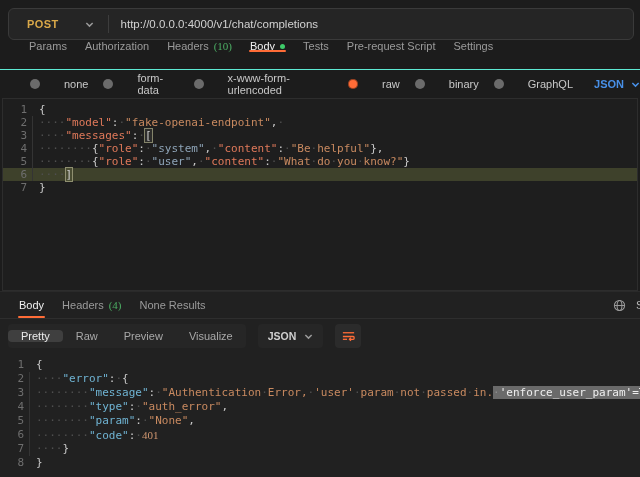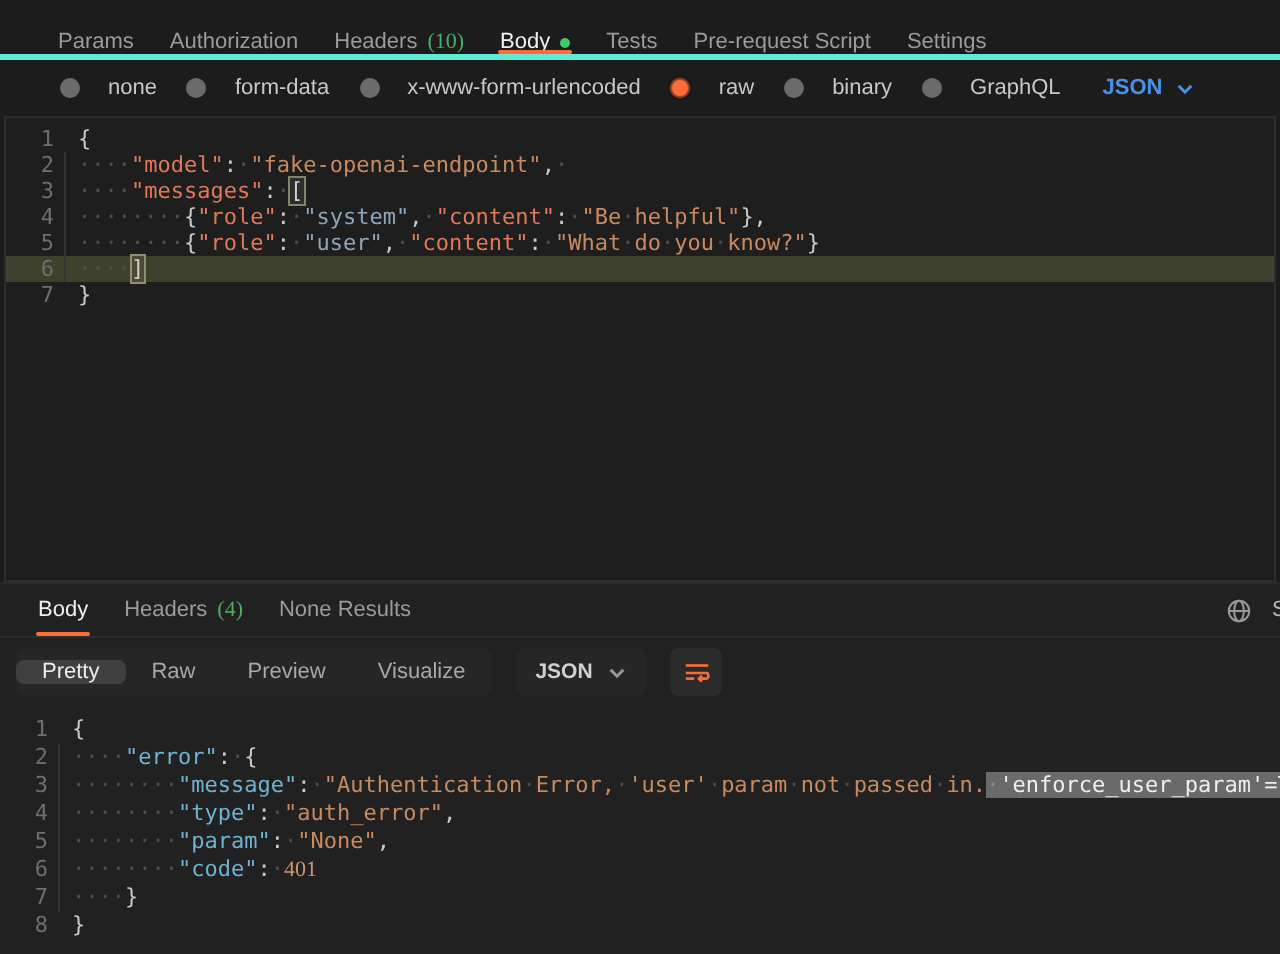--- a/index.html
+++ b/index.html
@@ -27,41 +27,41 @@
   .chev { width:9px; height:9px; stroke:#9a9a9a; stroke-width:1.6; fill:none; }
   .url-sep { width:1px; height:18px; background:#3d3d3d; }
   .url-input {
     flex:1; background:transparent; border:none; outline:none;
     color:#d2d2d2; font-size:11.5px; padding:0 10px 0 12px;
     font-family:"Liberation Sans", sans-serif;
   }
 
   
   .req-tabs {
-    height:30px; display:flex; align-items:flex-end;
-    padding-left:20px; flex-shrink:0; border-bottom:3px solid #5eead4;
+    height:30px; display:flex; align-items:flex-start;
+    padding-left:20px; flex-shrink:0; border-bottom:1px solid #5eead4;
   }
   .tab {
     position:relative; display:flex; align-items:center; gap:5px;
     padding:0 9px; color:#9b9b9b; cursor:pointer; white-space:nowrap;
   }
   .tab.active { color:#f0f0f0; }
   .tab.active::after {
     content:''; position:absolute; left:8px; right:8px; bottom:0;
     height:2px; background:#ff6c37; border-radius:2px;
   }
   .tab .count { color:#4cae64;font-family:Liberation Serif, serif; }
   .tab .dot { width:5px; height:5px; border-radius:50%; background:#3ecb6a; }
 
   
   .type-row {
     height:28px; display:flex; align-items:center; gap:15px;
     padding-left:30px; flex-shrink:0;
   }
-  .radio-opt { display:flex; align-items:center; gap:14px; cursor:pointer; color:#c8c8c8; }
+  .radio-opt { display:flex; align-items:center; gap:24px; cursor:pointer; color:#c8c8c8; }
   .radio {
     width:10px; height:10px; border-radius:50%; background:#6b6b6b; flex-shrink:0;
   }
   .radio.sel { background:#ff6c37; box-shadow:0 0 0 1px rgba(0,0,0,.4) inset; }
   .lang-dd {
     display:flex; align-items:center; gap:7px; margin-left:6px;
     color:#4890e8; cursor:pointer; font-weight:bold;
   }
   .lang-dd .chev { stroke:#4890e8; }
 
@@ -138,20 +138,30 @@
     display:flex; align-items:center; justify-content:center; cursor:pointer;
   }
   .wrap-icon { width:15px; height:15px; stroke:#ff6c37; fill:none; stroke-width:1.4; }
   .resp-editor { padding-top:5px; height:124px; background:#212121; }
 </style>
 </head>
 <body>
 
 <div class="app">
 
+  <div class="url-bar">
+    <div class="method">
+      <span class="method-label">POST</span>
+      <svg class="chev" viewBox="0 0 10 10">
+          <path d="M1.5 3.2 L5 6.8 L8.5 3.2"></path>
+        </svg>
+    </div>
+    <div class="url-sep"></div>
+    <input class="url-input" type="text" value="http://0.0.0.0:4000/v1/chat/completions" style="">
+  </div>
 
   <div class="req-tabs">
       <div class="tab">
         <span>Params</span>
       </div>
       <div class="tab">
         <span>Authorization</span>
       </div>
       <div class="tab">
         <span>Headers</span>

